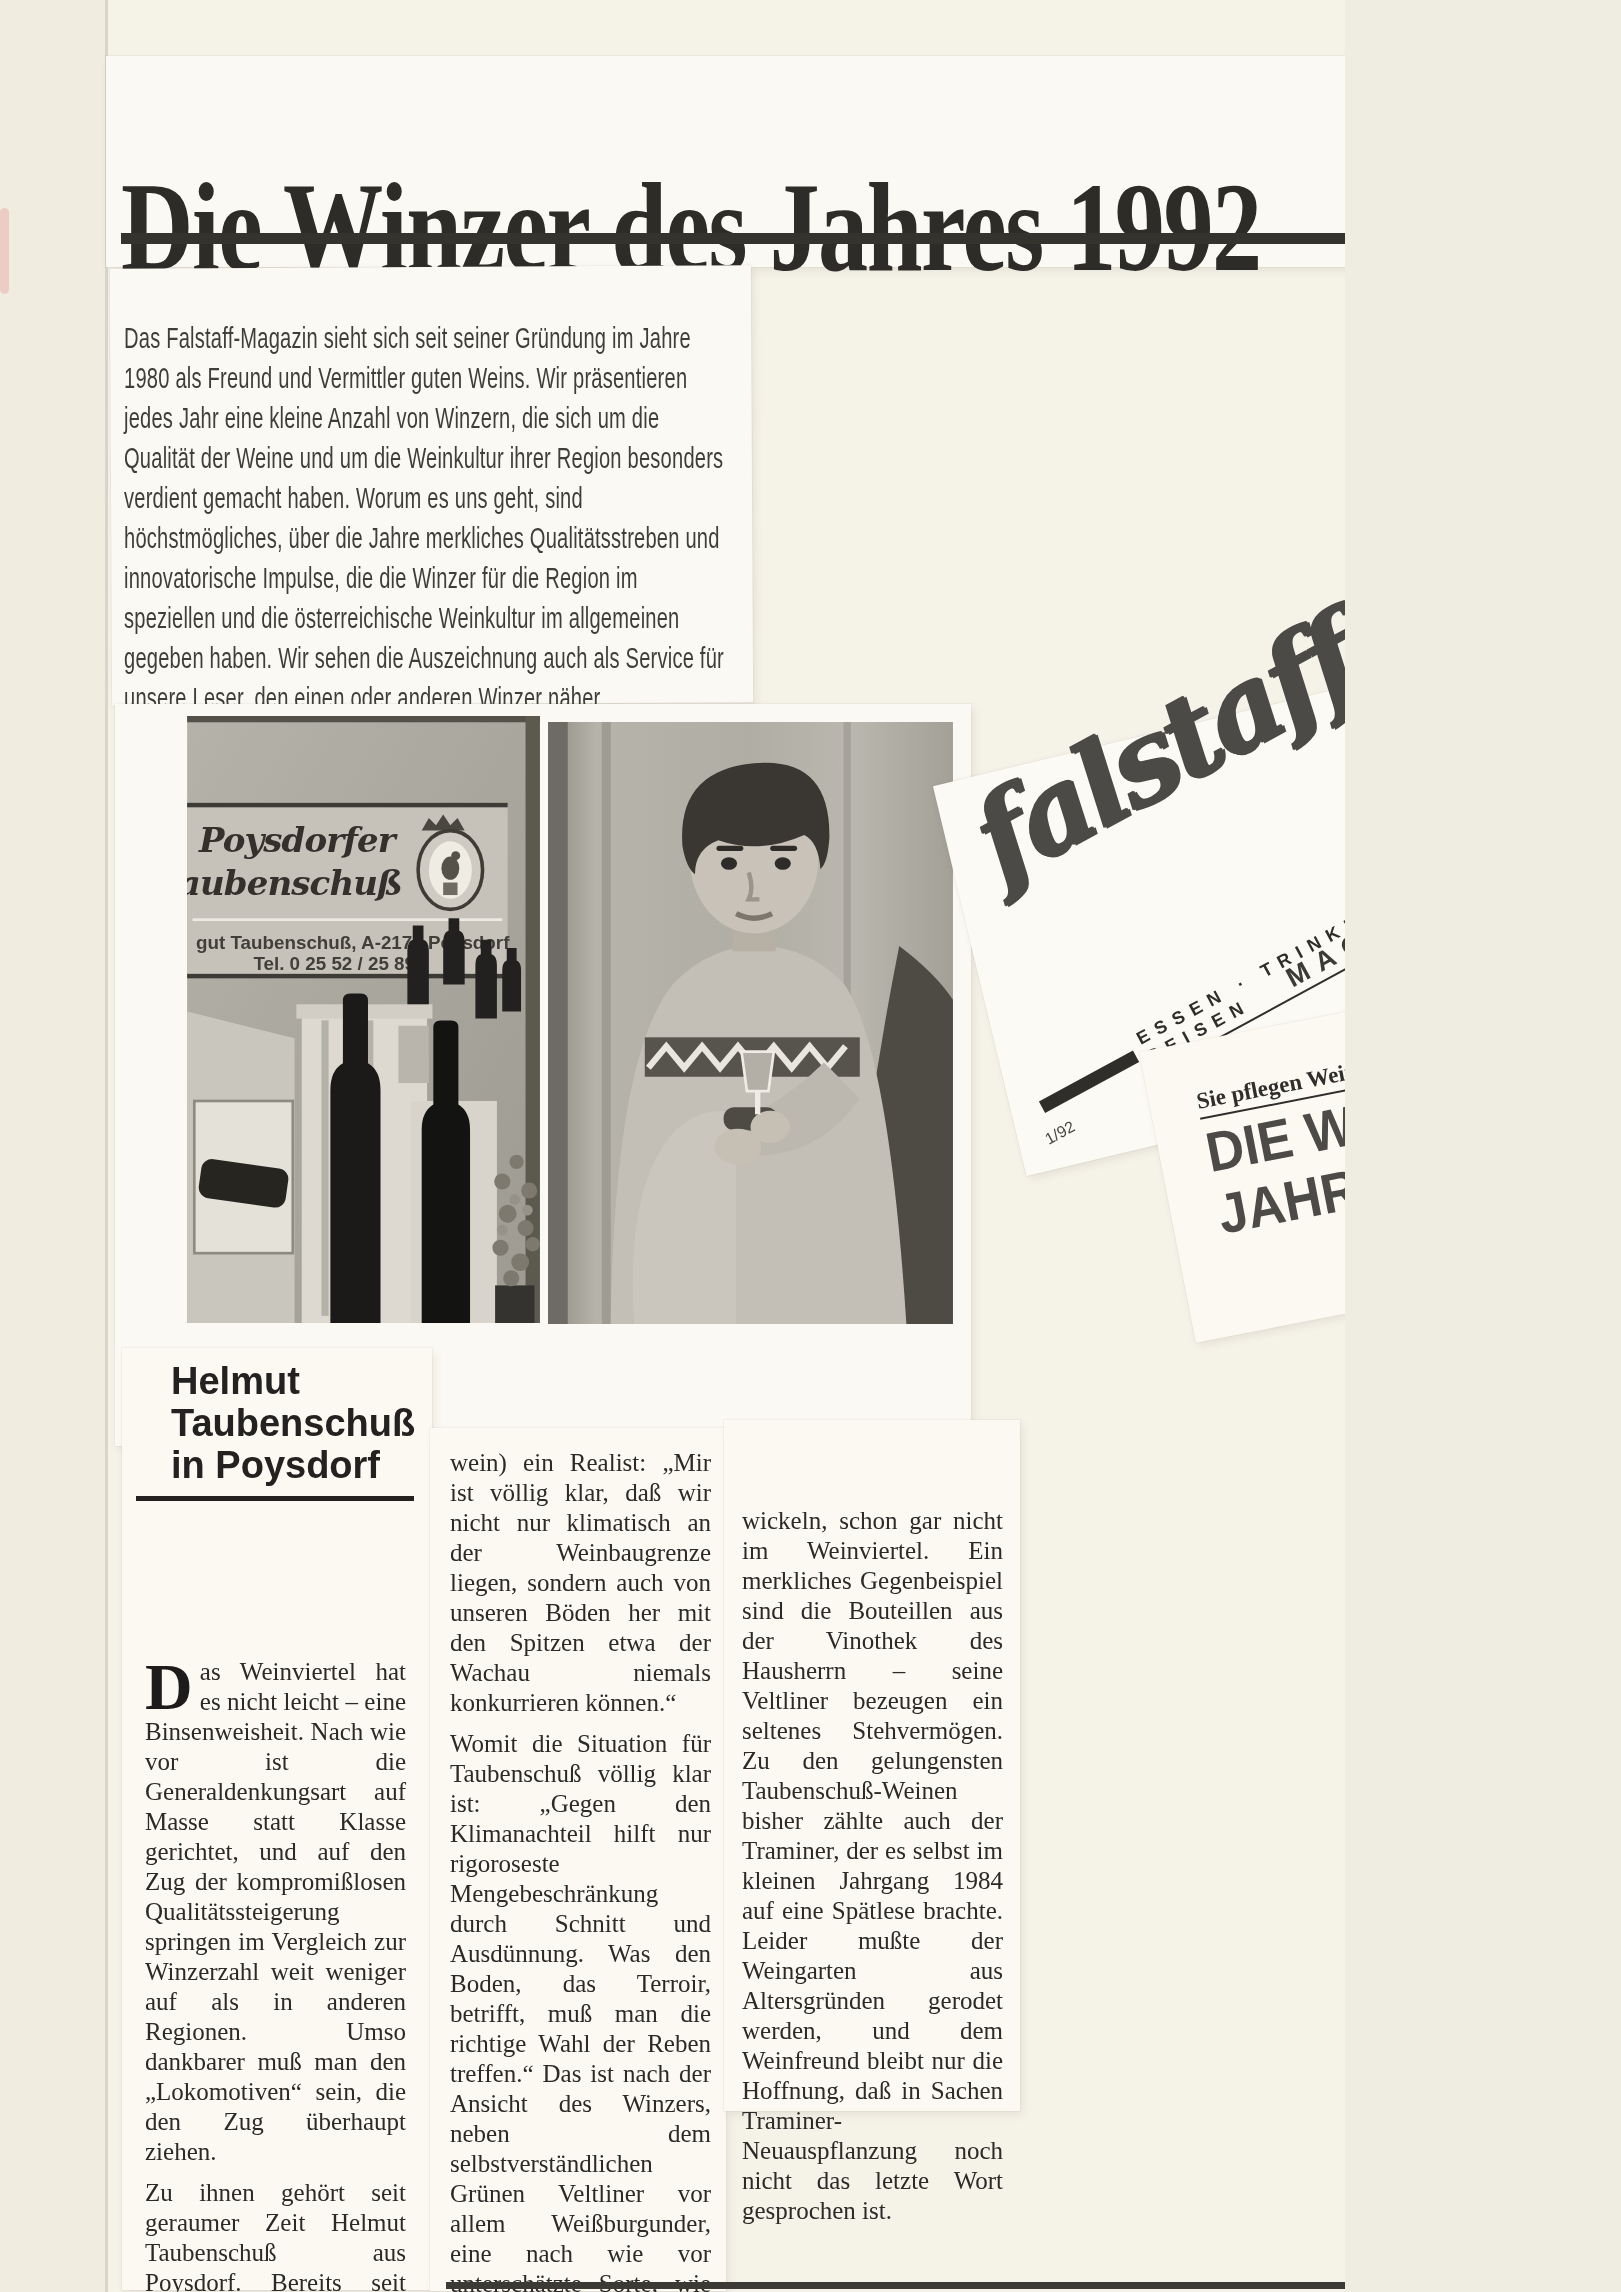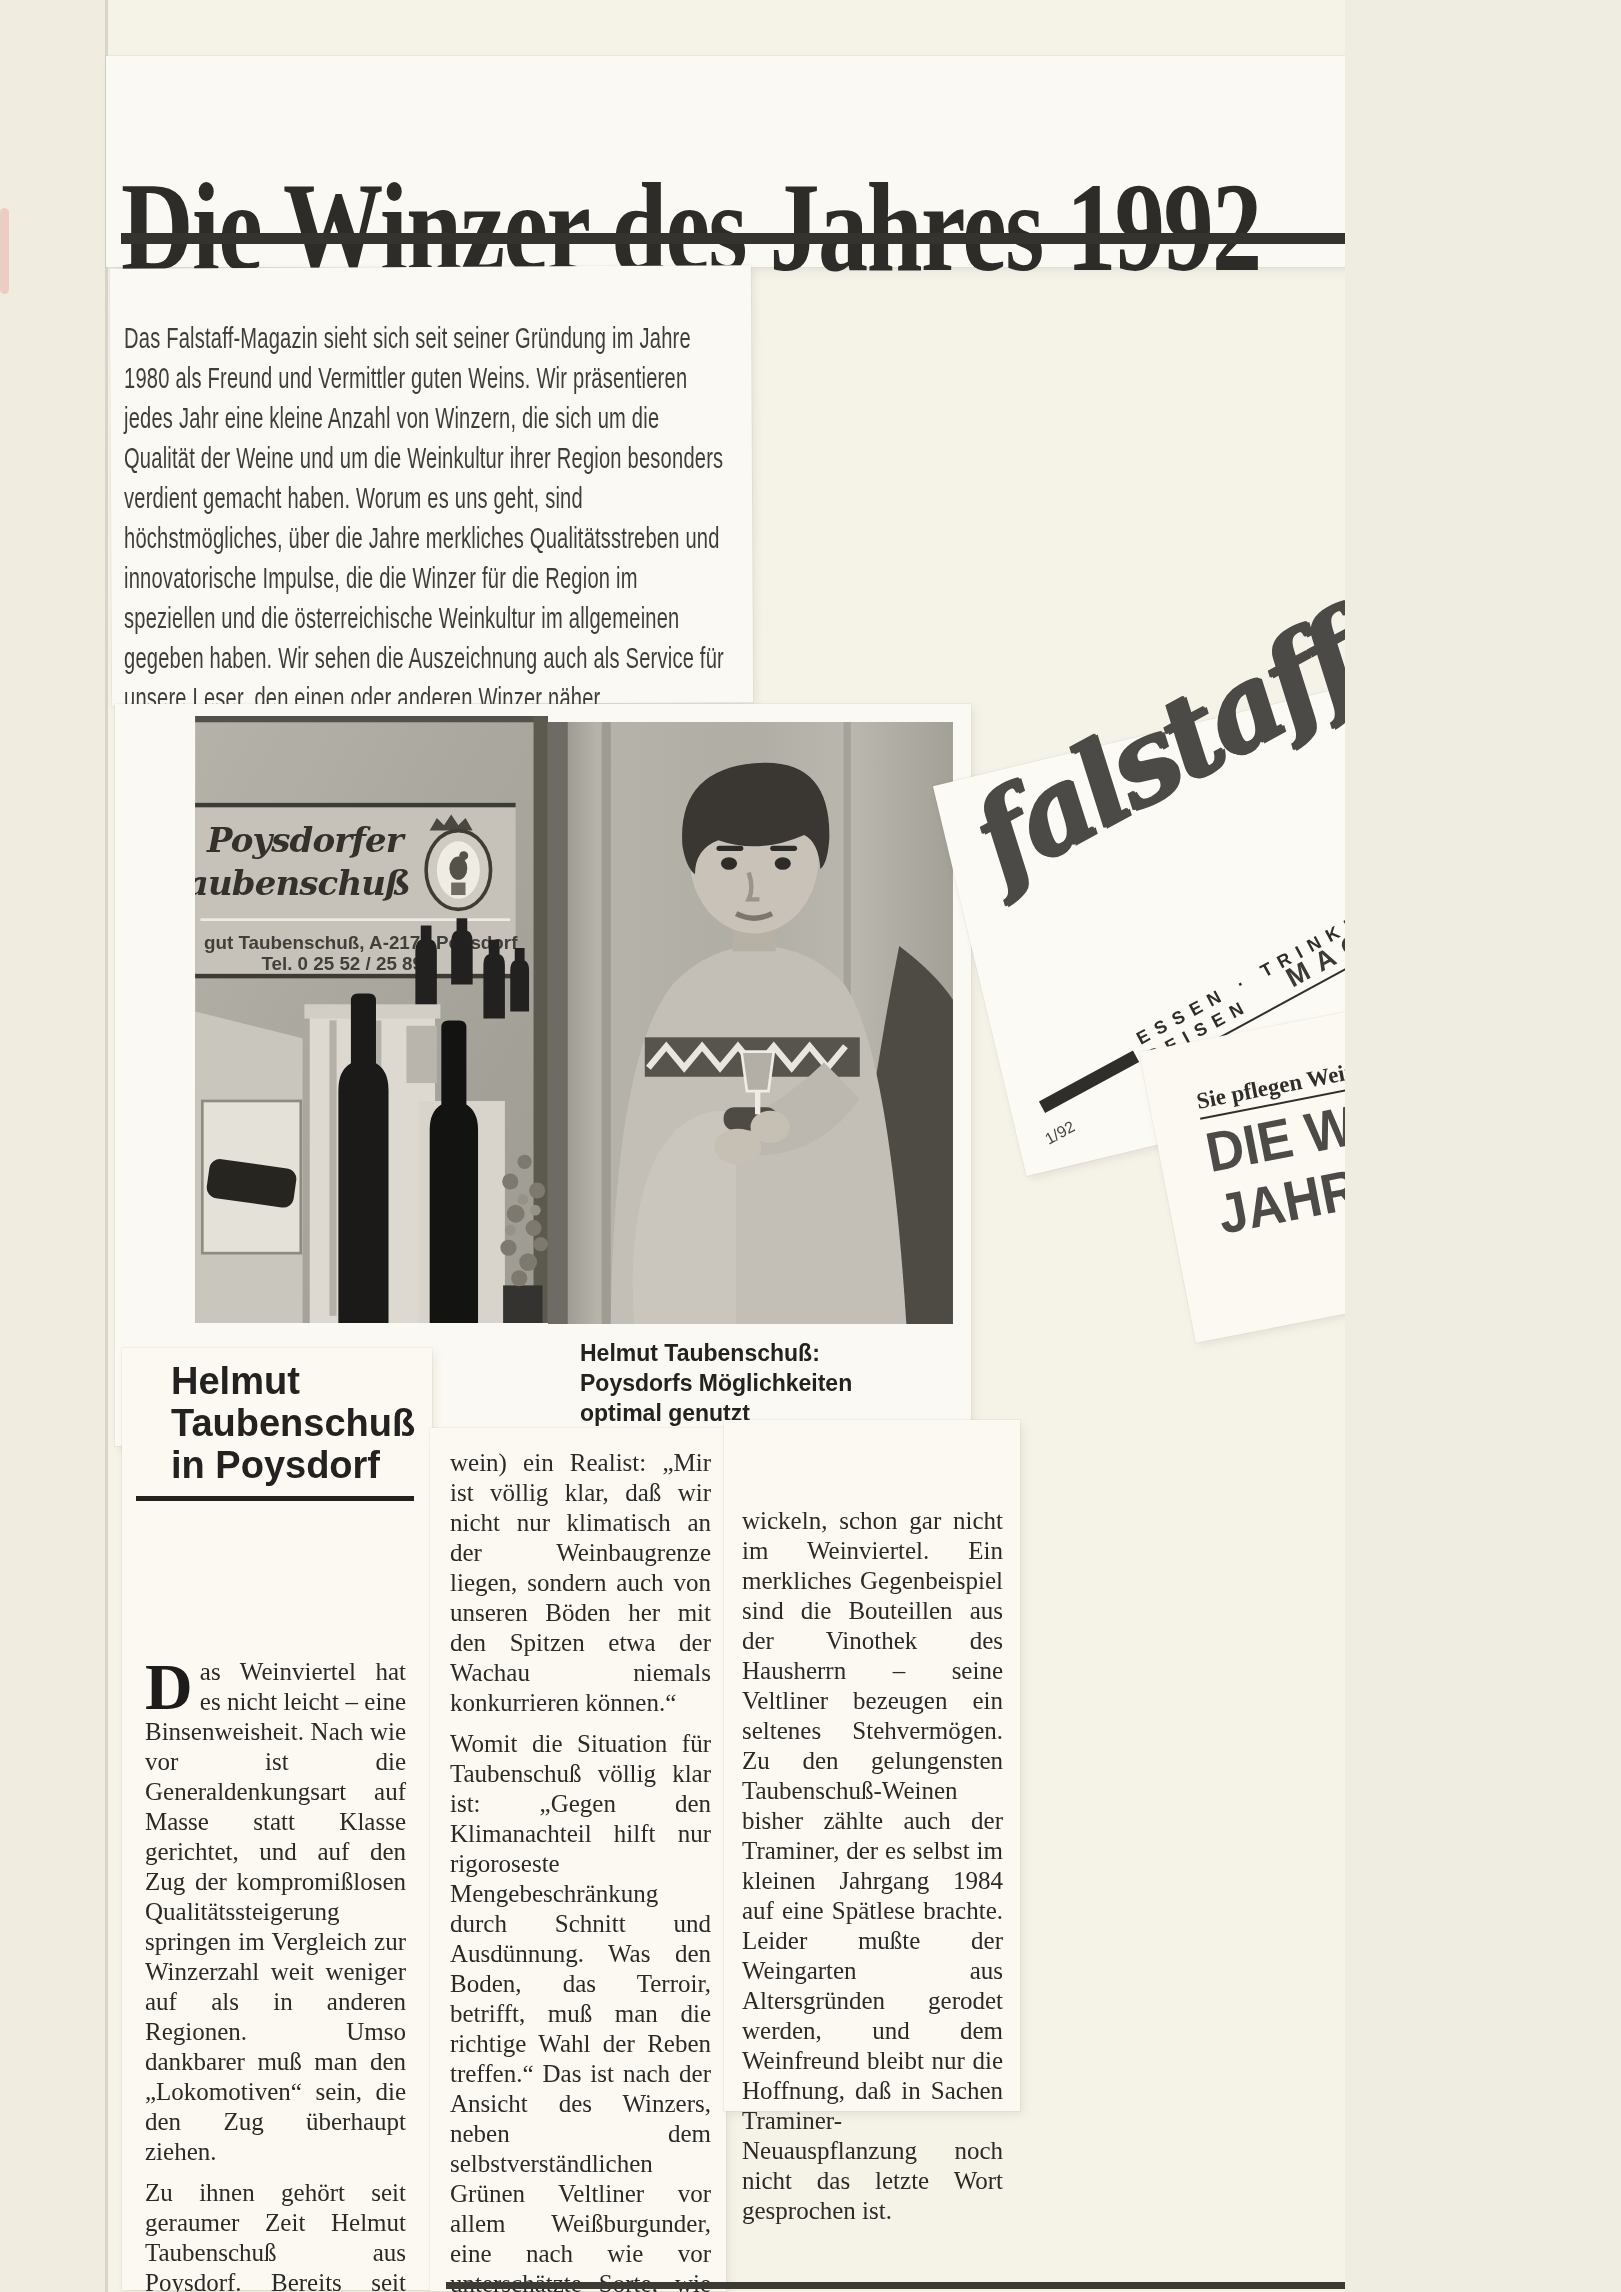--- a/index.html
+++ b/index.html
@@ -11,21 +11,21 @@
   #headline{position:absolute;left:121px;top:75px;font-family:"Liberation Serif",serif;
             font-weight:bold;font-size:118px;color:#2e2c29;white-space:nowrap;
             transform:scaleX(.85) scaleY(1.08);transform-origin:left top;letter-spacing:-1.8px;}
   #headline-rule{position:absolute;left:121px;top:233px;width:1363px;height:10.7px;background:#35332e;}
   
   #intro{position:absolute;left:124px;top:288px;width:896px;transform:scaleX(.68);
          transform-origin:left top;font-size:29.6px;line-height:40px;color:#3f3e3b;letter-spacing:0.3px;}
   
   #photo-strip{left:115px;top:704px;width:856px;height:742px;}
   .photo{position:absolute;overflow:hidden;}
-  #left-photo{left:195px;top:716px;width:353px;height:607px;}
+  #left-photo{left:187px;top:716px;width:353px;height:607px;}
   #portrait-photo{left:548px;top:722px;width:405px;height:602px;}
   .fraktur{font-family:"DejaVu Serif",serif;font-weight:bold;font-style:italic;letter-spacing:-1px;}
   
   #falstaff-card{left:972px;top:715px;width:562px;height:401px;transform:rotate(-13.5deg);background:#fcfaf4;}
   #falstaff-logo{position:absolute;left:16px;top:7.2px;transform:rotate(-15deg);transform-origin:left top;
      font-family:"DejaVu Serif",serif;font-style:italic;font-weight:bold;font-size:115px;
      color:#4b4a47;letter-spacing:-5.4px;text-shadow:1.8px 1.8px 0 #4b4a47,-0.9px -0.9px 0 #4b4a47;}
   #falstaff-magazin{position:absolute;left:297px;top:231px;transform:rotate(-15deg);
      font-size:27px;letter-spacing:9.9px;color:#3c3b38;font-weight:bold;}
   #falstaff-tagline-row{position:absolute;left:25px;top:315px;transform:rotate(-15deg);transform-origin:left top;
@@ -226,25 +226,20 @@
     <div id="falstaff-price">ÖS 70,– DM 10,–</div>
     <div id="falstaff-issue">1/92</div>
   </div>
 
   <div class="card" id="feature-card">
     <div id="feature-kicker">Sie pflegen Weinkultur:</div>
     <div class="feature-line" id="feature-line1">DIE WINZER DES</div>
     <div class="feature-line" id="feature-line2">JAHRES</div>
   </div>
 
-  <div id="portrait-caption">
-    <div>Helmut Taubenschuß:</div>
-    <div>Poysdorfs Möglichkeiten</div>
-    <div>optimal genutzt</div>
-  </div>
 
   <div class="card panel" id="panel-left"></div>
   <div class="card panel" id="panel-mid"></div>
   <div class="card panel" id="panel-right"></div>
 
   <div id="article-heading">
     <div>Helmut</div>
     <div>Taubenschuß</div>
     <div>in Poysdorf</div>
   </div>

